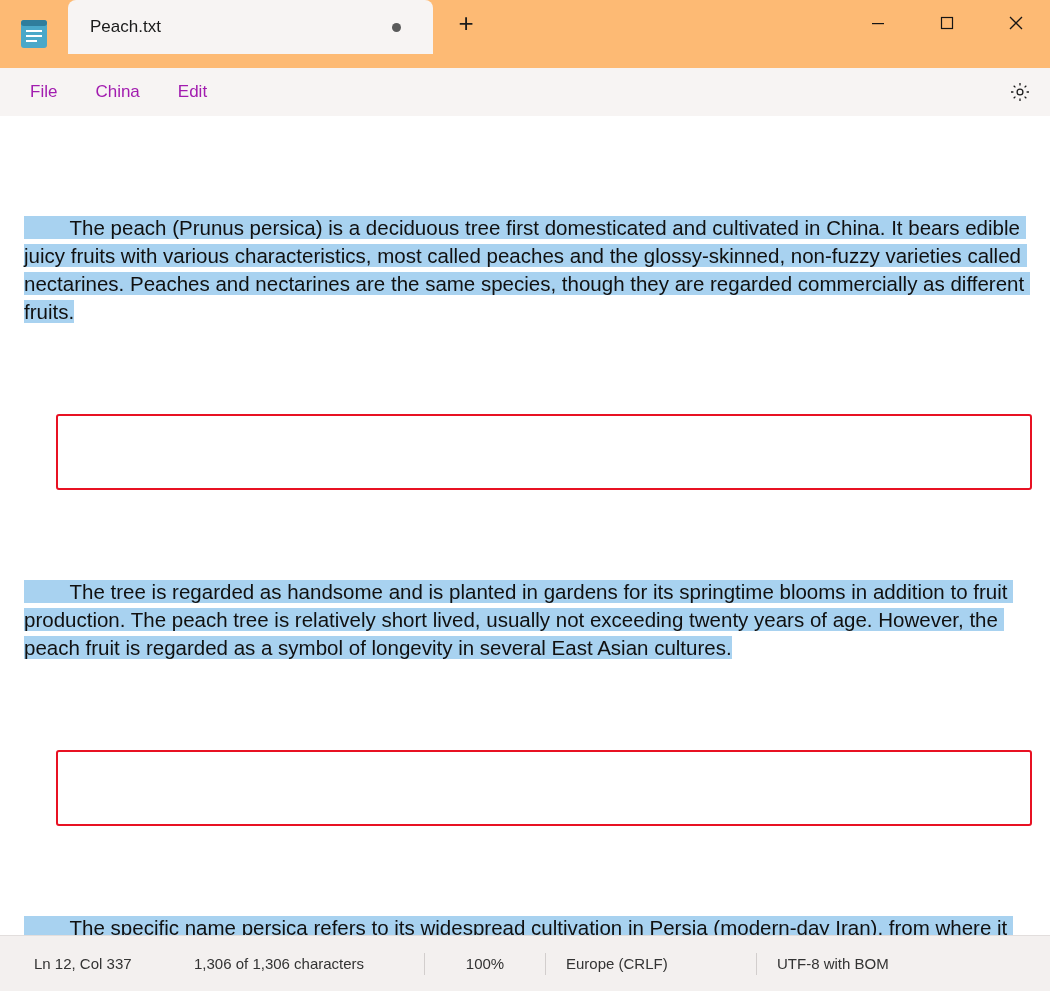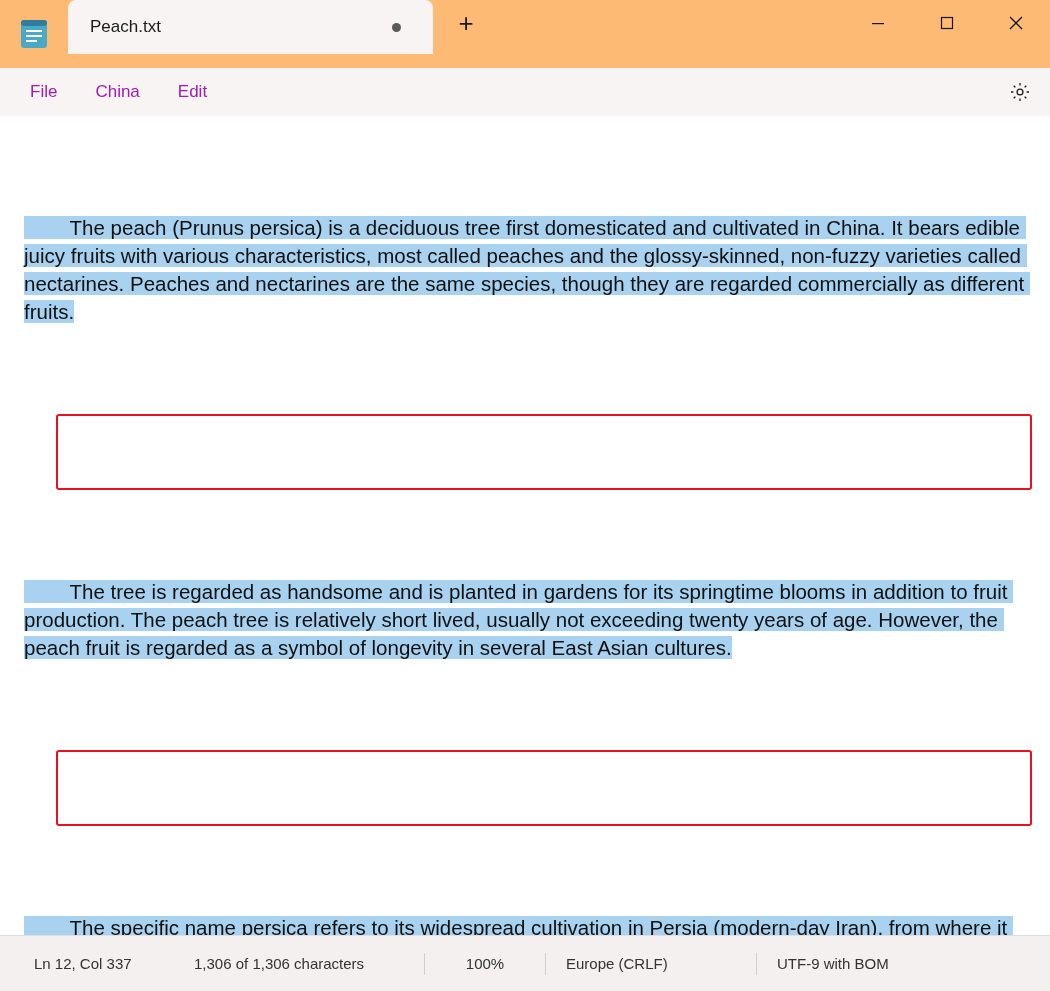--- a/index.html
+++ b/index.html
@@ -263,16 +263,16 @@
   </div>
 
   <div class="statusbar">
     <div class="status-cell first sb-ln">Ln 12, Col 337</div>
     <div class="status-cell sb-chars">1,306 of 1,306 characters</div>
     <div class="status-sep"></div>
     <div class="status-cell sb-zoom">100%</div>
     <div class="status-sep"></div>
     <div class="status-cell sb-eol">Europe (CRLF)</div>
     <div class="status-sep"></div>
-    <div class="status-cell sb-enc">UTF-9 with BOM</div>
+    <div class="status-cell sb-enc">UTF-8 with BOM</div>
   </div>
 
 </div>
 
 </body></html>

